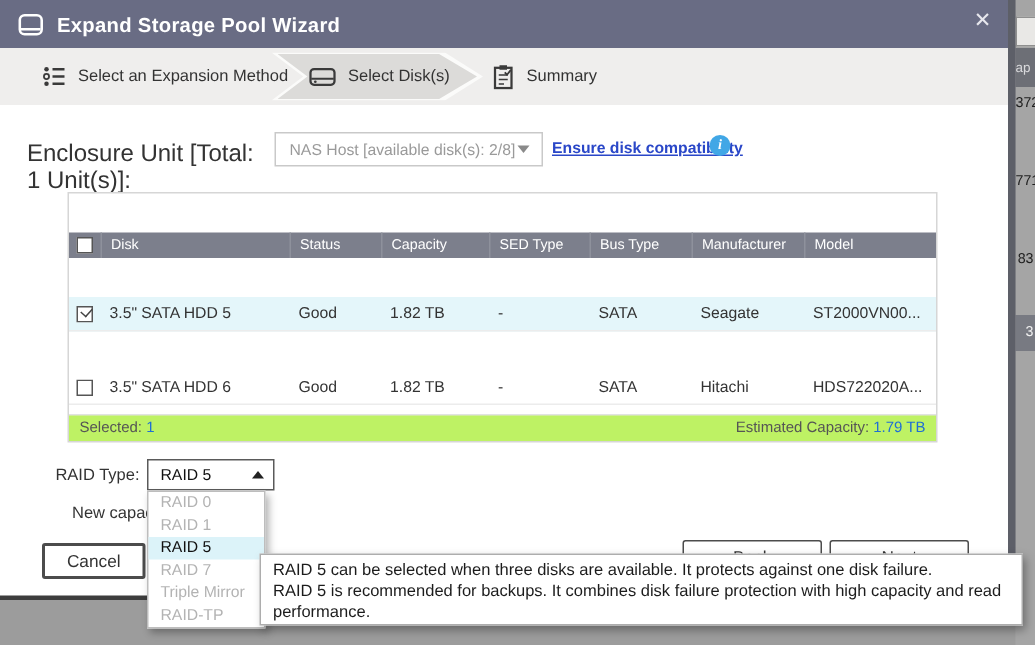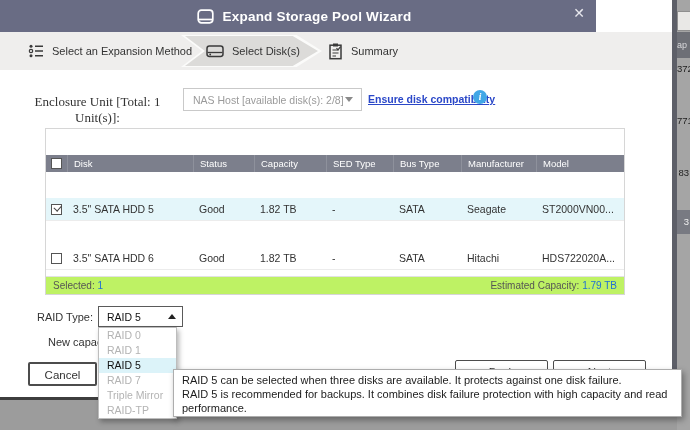--- a/index.html
+++ b/index.html
@@ -4,40 +4,40 @@
 <style>
   * { margin:0; padding:0; box-sizing:border-box; }
   body { font-family:"Liberation Sans", sans-serif; background:#777; }
   .stage { position:relative; width:690px; height:430px; background:#9c9c9c; overflow:hidden;
            font-family:"Liberation Sans", sans-serif; }
 
   
   .dialog { position:absolute; left:0; top:0; width:672px; height:400px; background:#fff;
             border-bottom:3px solid #3d3d3d; z-index:1; }
 
-  .titlebar { position:absolute; left:0; top:0; width:596px; height:32px; background:#696c84;
-              display:flex; align-items:center;justify-content:center; }
+  .titlebar { position:absolute; left:0; top:0; width:672px; height:32px; background:#696c84;
+              display:flex; align-items:center; }
   .titlebar .win-icon { margin-left:12px; display:flex; }
   .titlebar .title { color:#fff; font-size:13.5px; font-weight:bold; margin-left:9px; letter-spacing:.2px; }
   .close-btn { position:absolute; right:8px; top:4px; width:18px; height:18px; color:#e8e8ee;
                font-size:14px; line-height:18px; text-align:center; cursor:default; }
 
   .stepsbar { position:absolute; left:0; top:32px; width:672px; height:38px; background:#efeeed; }
   .chev-outline { position:absolute; left:181px; top:3px; width:141px; height:32px; background:#fbfbfa;
                   clip-path:polygon(0 0, 82% 0, 100% 50%, 82% 100%, 0 100%, 15% 50%); }
   .chev-band { position:absolute; left:185px; top:4px; width:133px; height:30px; background:#dcdbd9;
                clip-path:polygon(0 0, 81% 0, 100% 50%, 81% 100%, 0 100%, 15% 50%); }
   .step { position:absolute; top:0; height:38px; display:flex; align-items:center; gap:8px; }
   .step .lbl { font-size:11px; color:#333; }
   .step1 { left:28px; } .step2 { left:206px; } .step3 { left:328px; }
   .step svg { display:block; }
 
   
-  .enc-label { position:absolute; left:18px; top:94px; width:159px; text-align:center;
-               font-size:13px; color:#333;font-family:Liberation Serif, serif; }
+  .enc-label { position:absolute; left:18px; top:94px; width:159px; text-align:left;
+               font-size:16px; color:#333; }
   .enc-select { position:absolute; left:183px; top:88px; width:179px; height:23px; background:#fff;
                 border:1px solid #c9c9c9; display:flex; align-items:center; }
   .enc-select .val { font-size:10.5px; color:#9a9a9a; margin-left:9px; flex:1; white-space:nowrap; overflow:hidden; }
   .caret-down { width:0; height:0; border-left:4px solid transparent; border-right:4px solid transparent;
                 border-top:5px solid #8a8a8a; margin-right:8px; }
   .compat-link { position:absolute; left:368px; top:93px; font-size:10.5px; font-weight:bold;
                  color:#2a47c8; text-decoration:underline; cursor:pointer; }
   .info-icon { position:absolute; left:473px; top:90px; width:14px; height:14px; border-radius:50%;
                background:#41a7e6; color:#fff; font-size:9.5px; font-weight:bold; text-align:center;
                line-height:14px; font-family:"Liberation Serif", serif; font-style:italic; }

